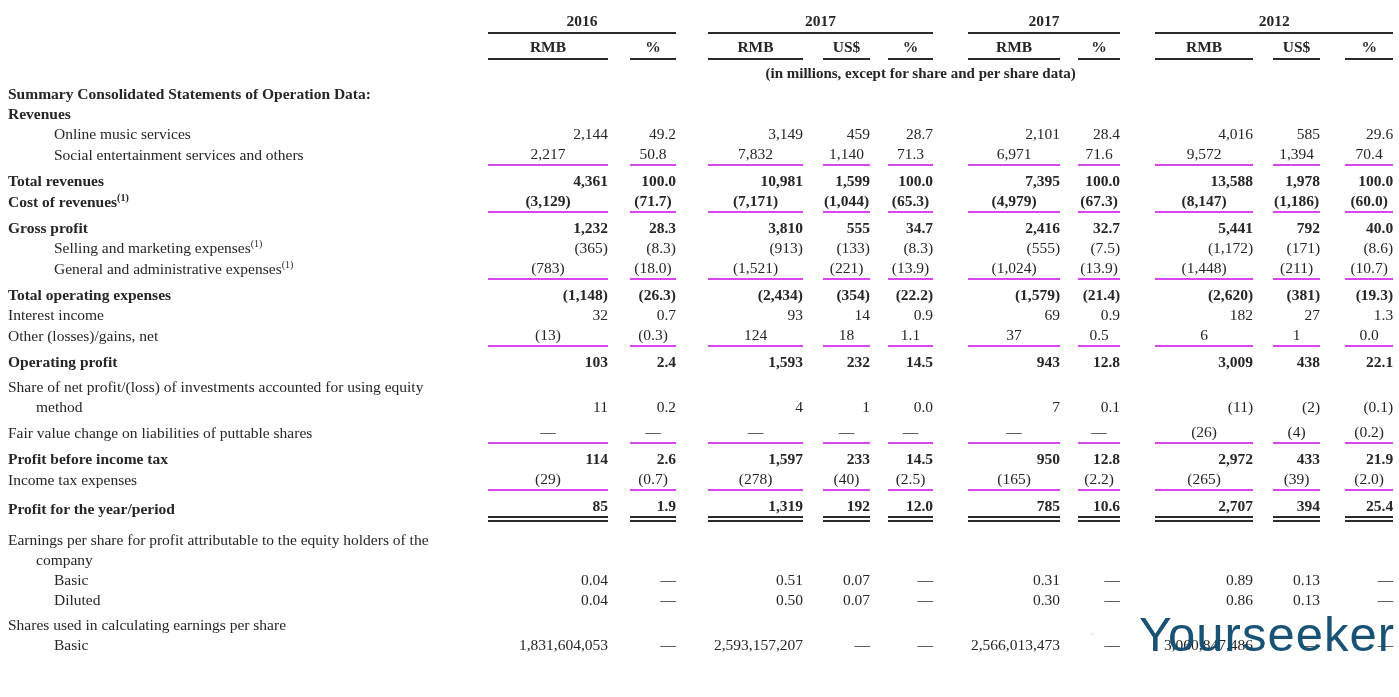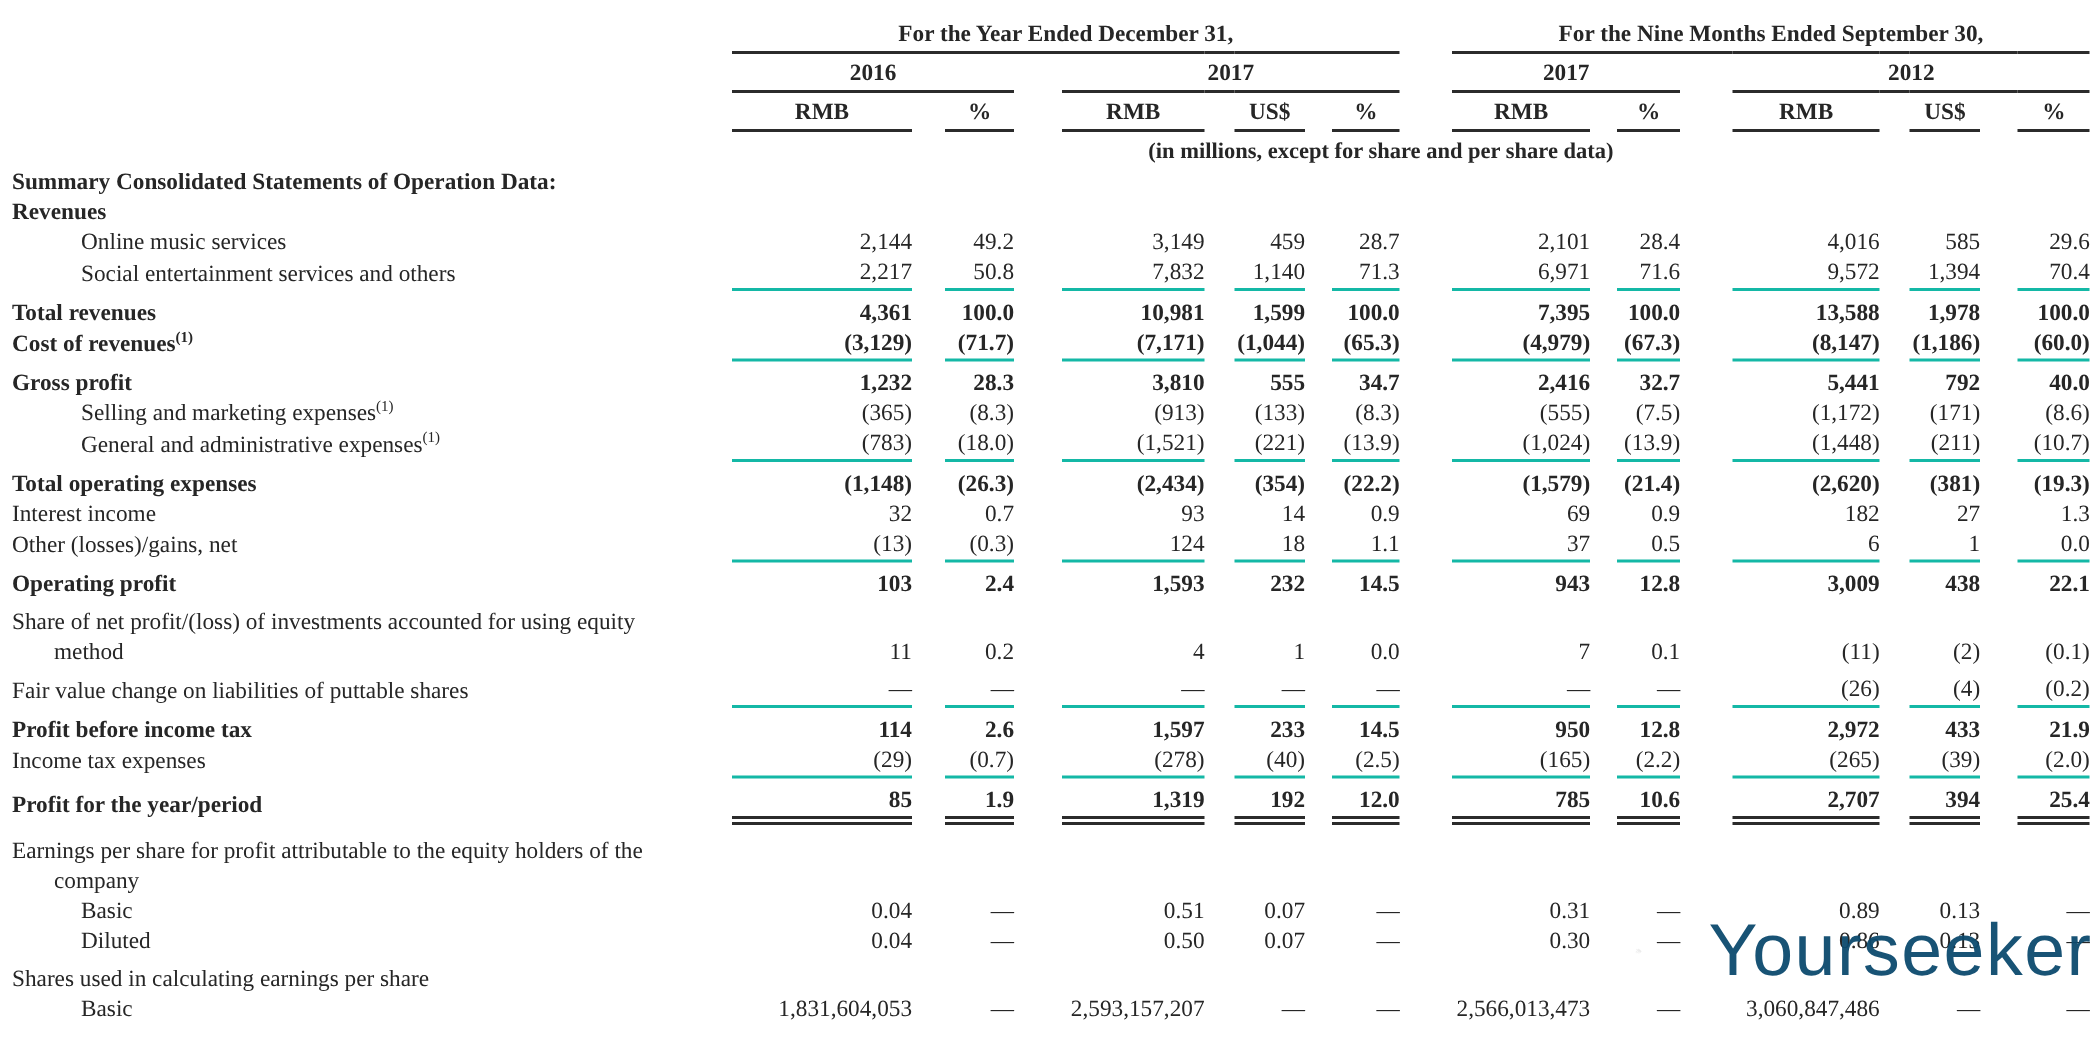--- a/index.html
+++ b/index.html
@@ -19,21 +19,21 @@
   tr.hrow td{font-weight:bold;text-align:center;vertical-align:bottom;padding-bottom:1px;}
   tr.hA td{height:25px;}
   tr.hB td{height:23px;}
   tr.hC td{height:23px;}
   tr.hD td{height:23px;font-size:15px;}
   .gu{border-bottom:2px solid #2b2b2b;}
   
   td.lbl{text-align:left;}
   td.lbl.ind1{padding-left:46px;}
   td.v{text-align:right;padding-right:2px;}
-  td.u{border-bottom:2px solid #14b8a6;}
+  td.u{border-bottom:2px solid #d946ef;text-align:center;}
   td.du{border-bottom:6px double #2b2b2b;}
   tr.b td{font-weight:bold;}
   tr.gap-sm td{padding-top:5px;}
   tr.gap-md td{padding-top:11px;}
   sup{font-size:10px;line-height:0;}
   .wrap2{padding-left:28px;}
   
   .watermark{
     position:absolute;left:1090px;top:598px;width:305px;height:72px;
     display:flex;align-items:center;z-index:6;pointer-events:none;opacity:.95;
@@ -65,27 +65,20 @@
         <col style="width:18px">
         <col style="width:42px">
       <col style="width:35px">
         <col style="width:98px">
         <col style="width:20px">
         <col style="width:47px">
         <col style="width:25px">
         <col style="width:48px">
     </colgroup>
     <thead>
-      <tr class="hrow hA">
-        <td></td>
-        <td></td>
-        <td colspan="9" class="gu">For the Year Ended December 31,</td>
-        <td></td>
-        <td colspan="9" class="gu">For the Nine Months Ended September 30,</td>
-      </tr>
       <tr class="hrow hB">
         <td></td>
         <td></td>
         <td colspan="3" class="gu">2016</td>
         <td></td>
         <td colspan="5" class="gu">2017</td>
         <td></td>
         <td colspan="3" class="gu">2017</td>
         <td></td>
         <td colspan="5" class="gu">2012</td>

